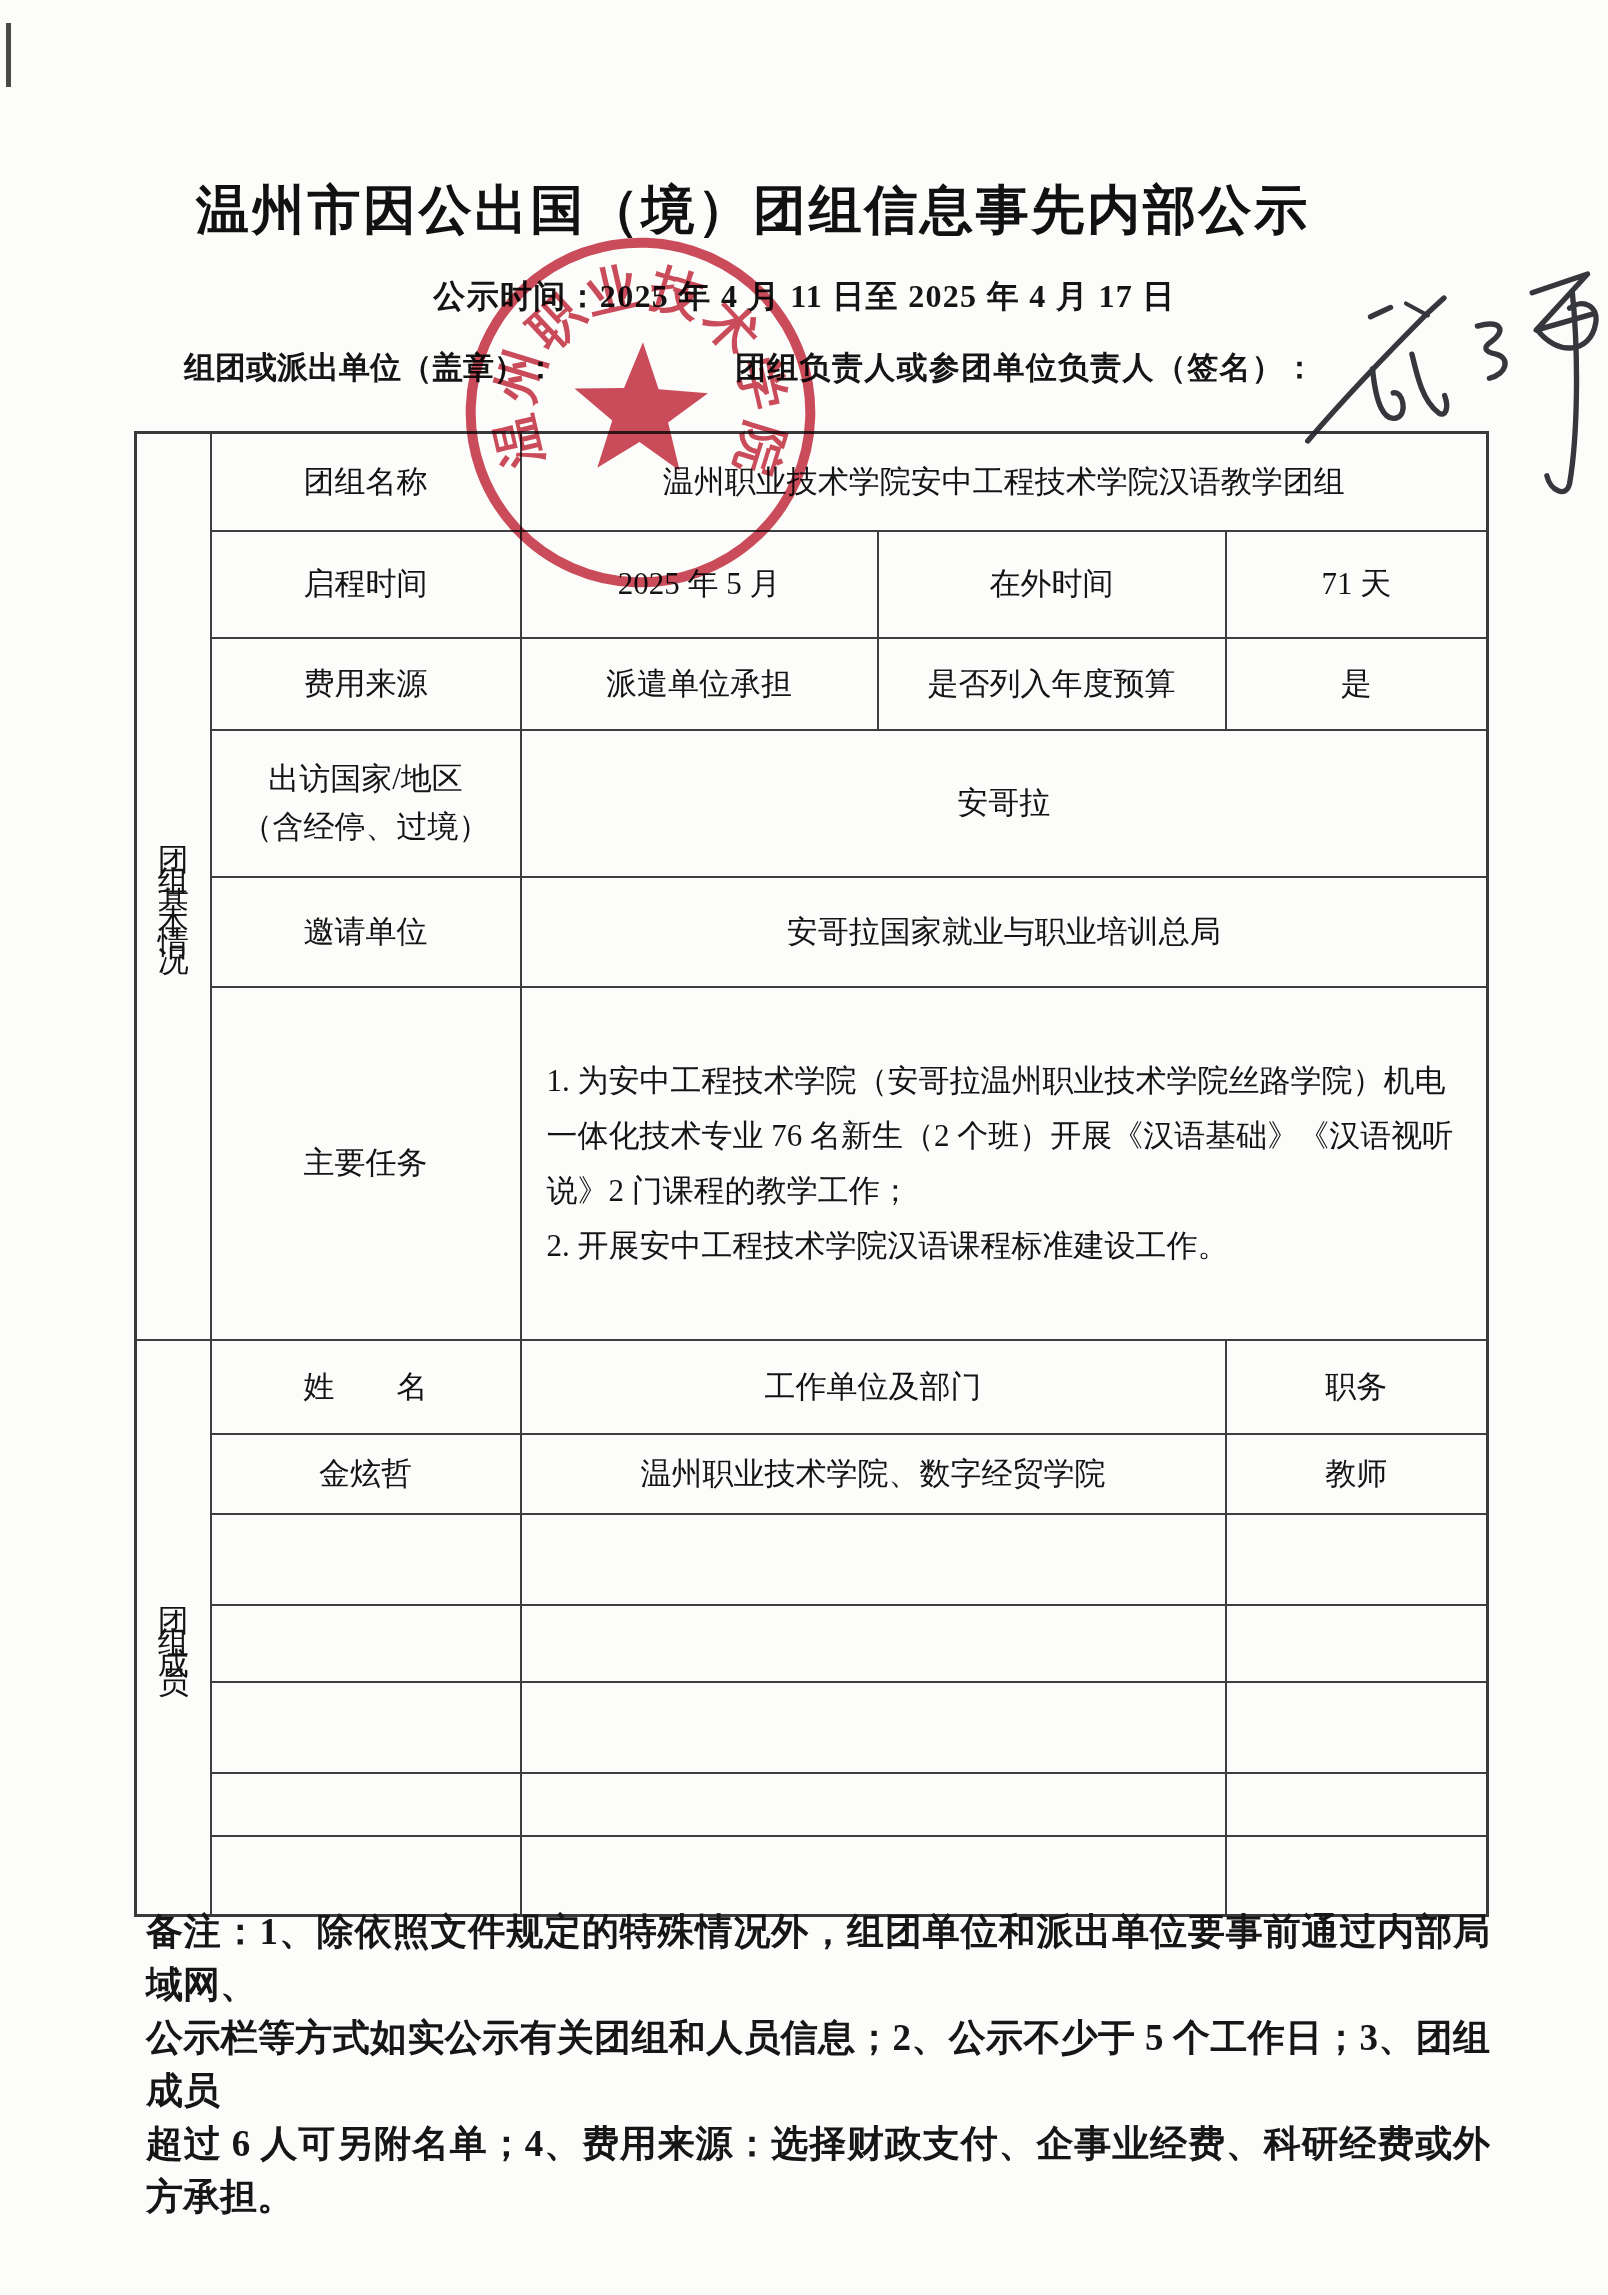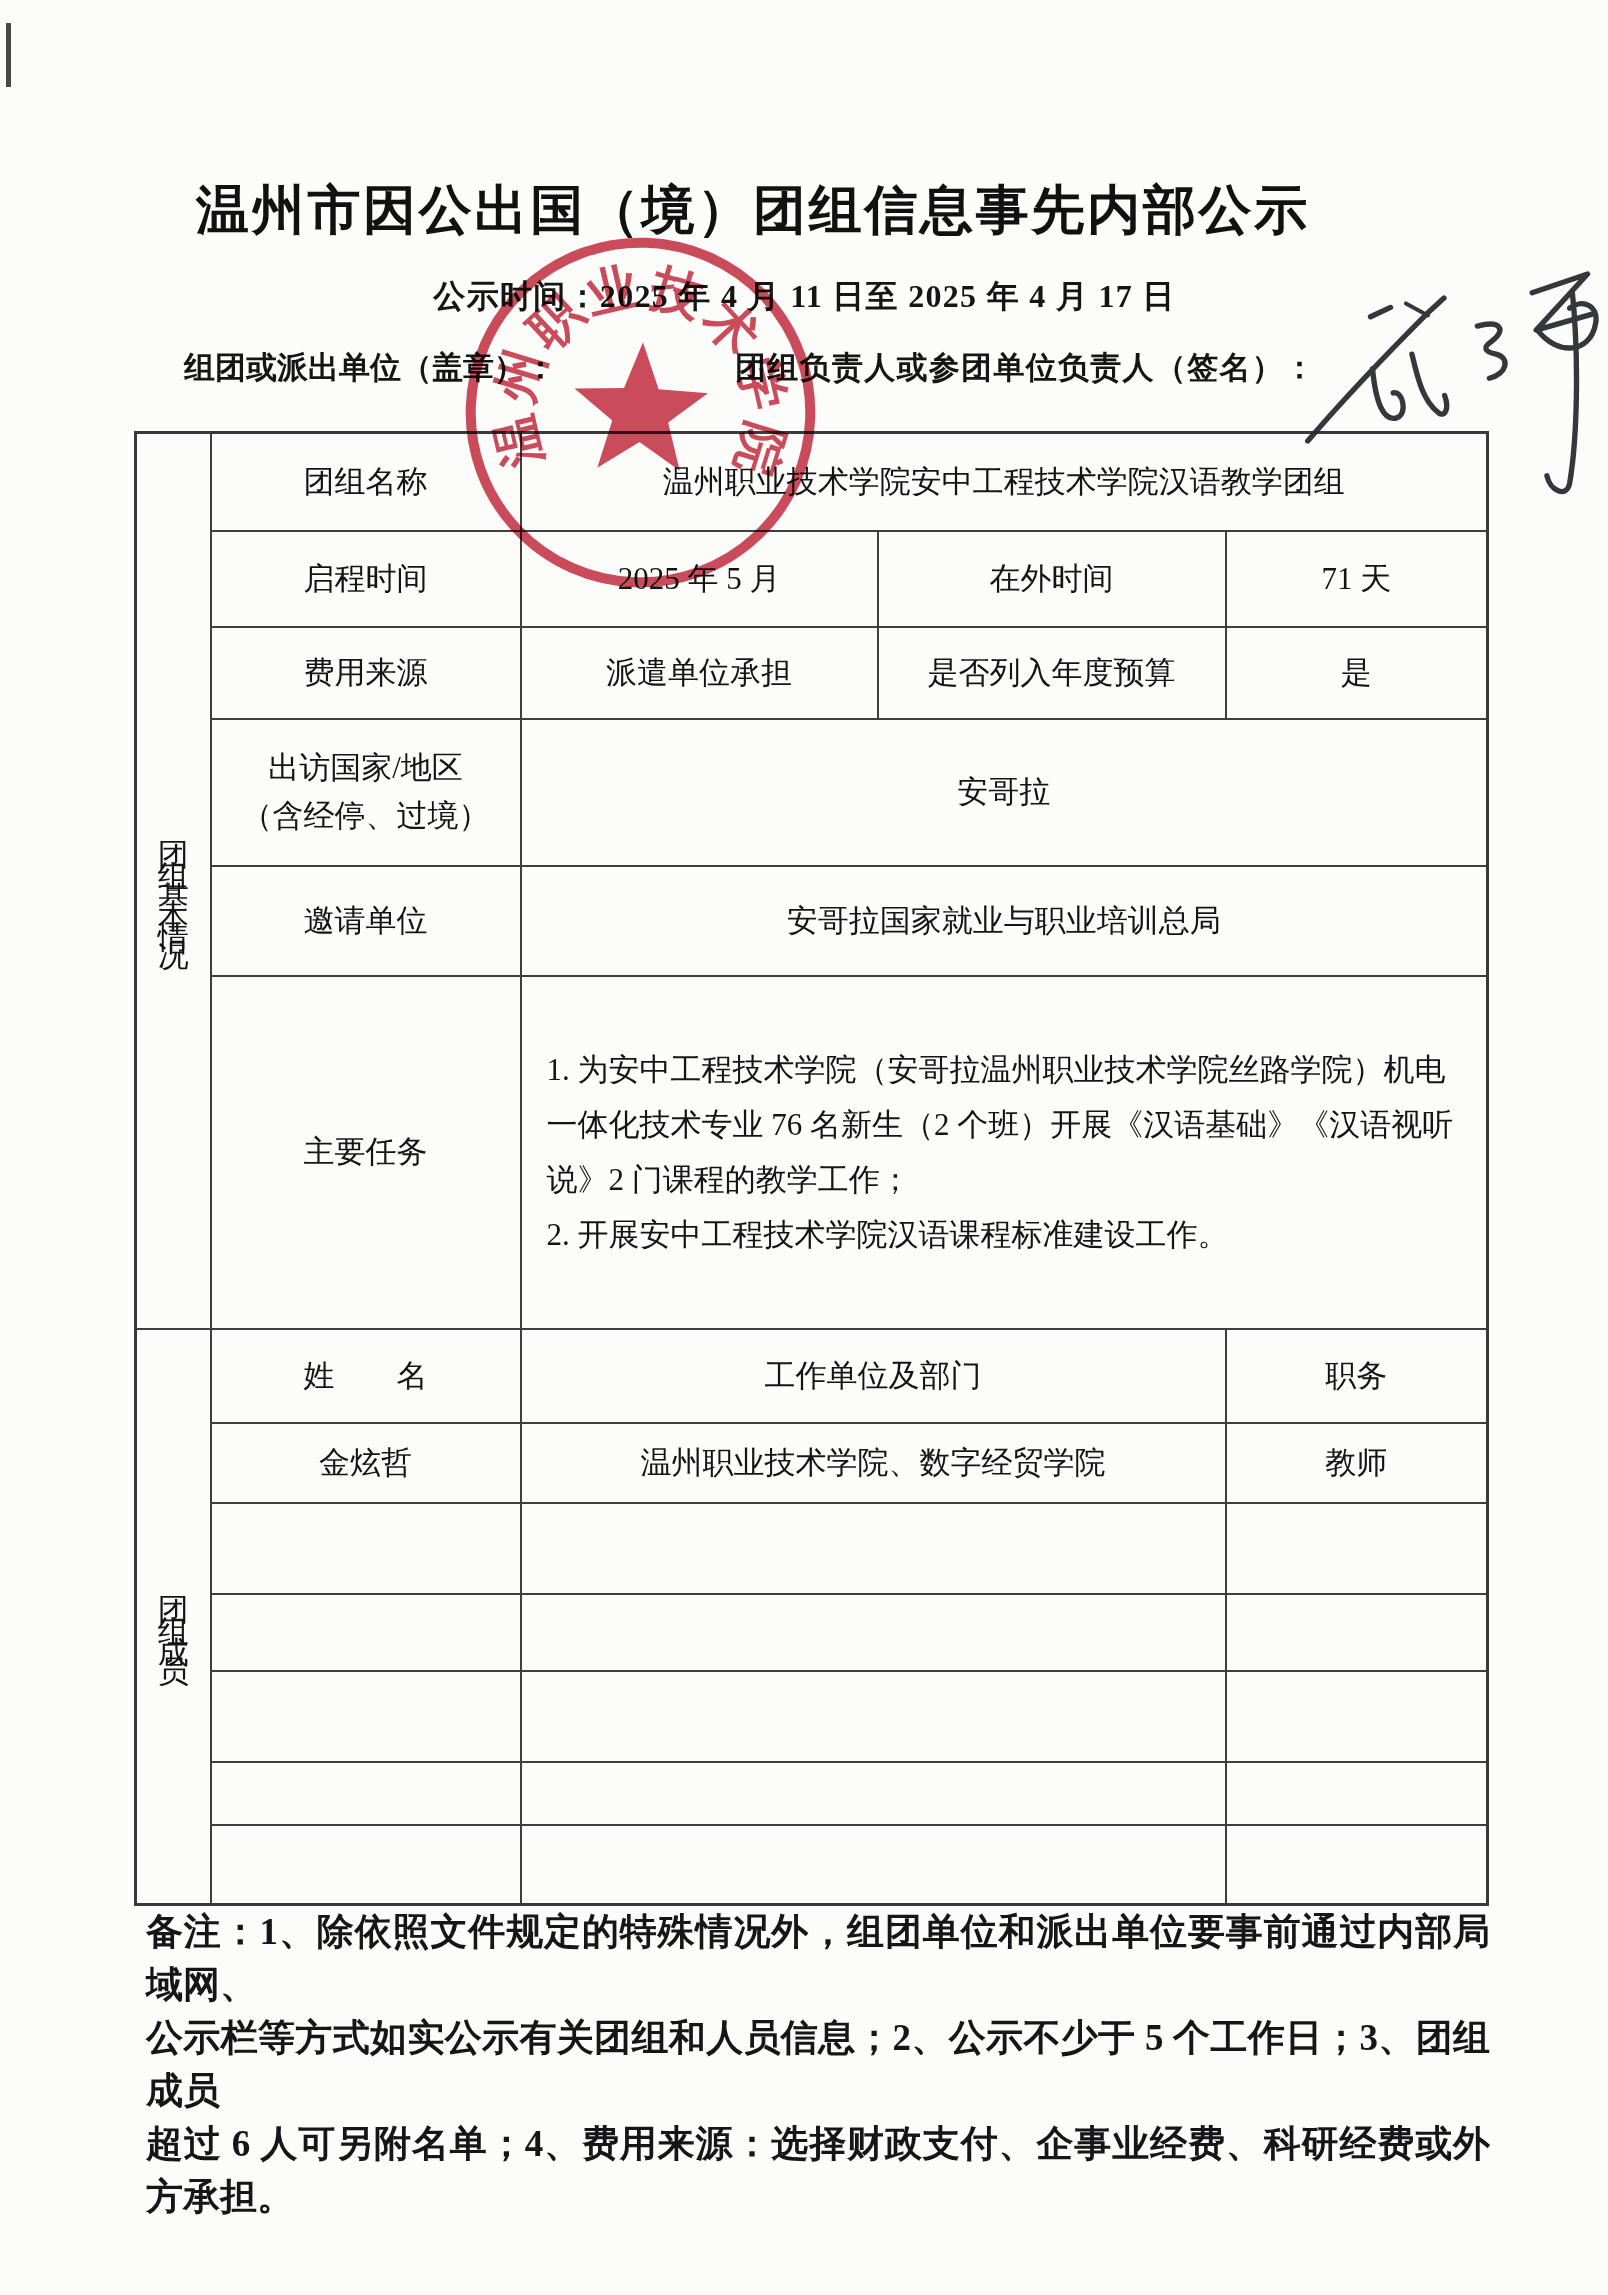--- a/index.html
+++ b/index.html
@@ -73,21 +73,21 @@
       <col style="width:262px">
   </colgroup>
   <tbody>
       <tr style="height:98px">
     <td rowspan="6">
       <span class="vlabel">团组基本情况</span>
     </td>
     <td>团组名称</td>
     <td colspan="3">温州职业技术学院安中工程技术学院汉语教学团组</td>
   </tr>
-  <tr style="height:96px">
+  <tr style="height:107px">
     <td>启程时间</td>
     <td>2025 年 5 月</td>
     <td>在外时间</td>
     <td>71 天</td>
   </tr>
   <tr style="height:92px">
     <td>费用来源</td>
     <td>派遣单位承担</td>
     <td>是否列入年度预算</td>
     <td>是</td>

